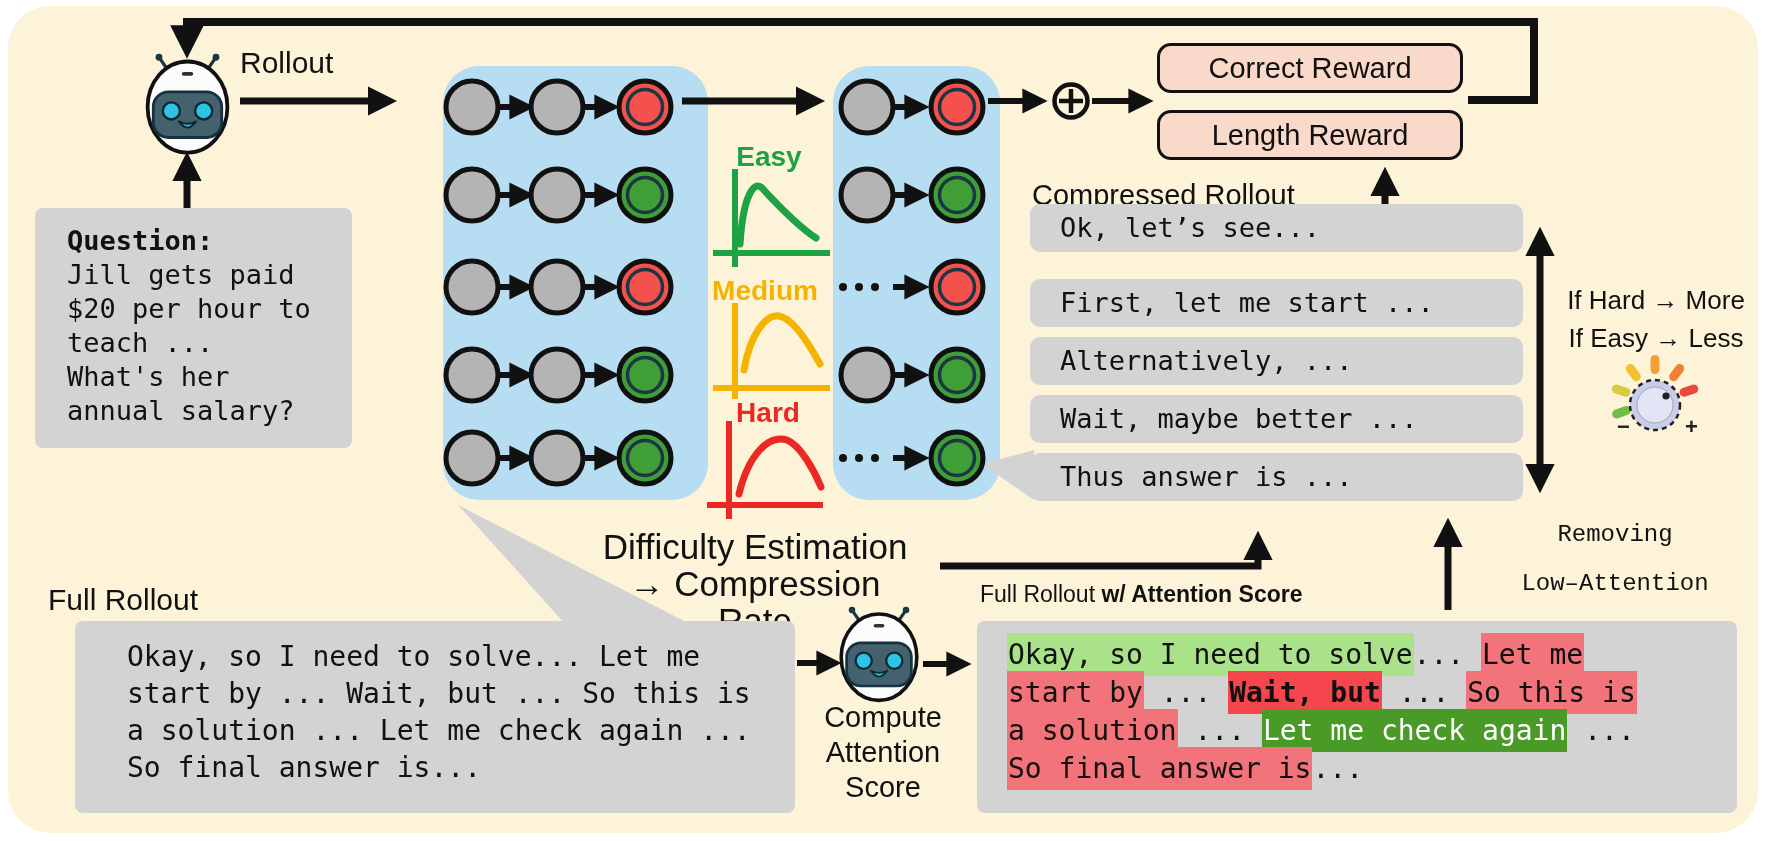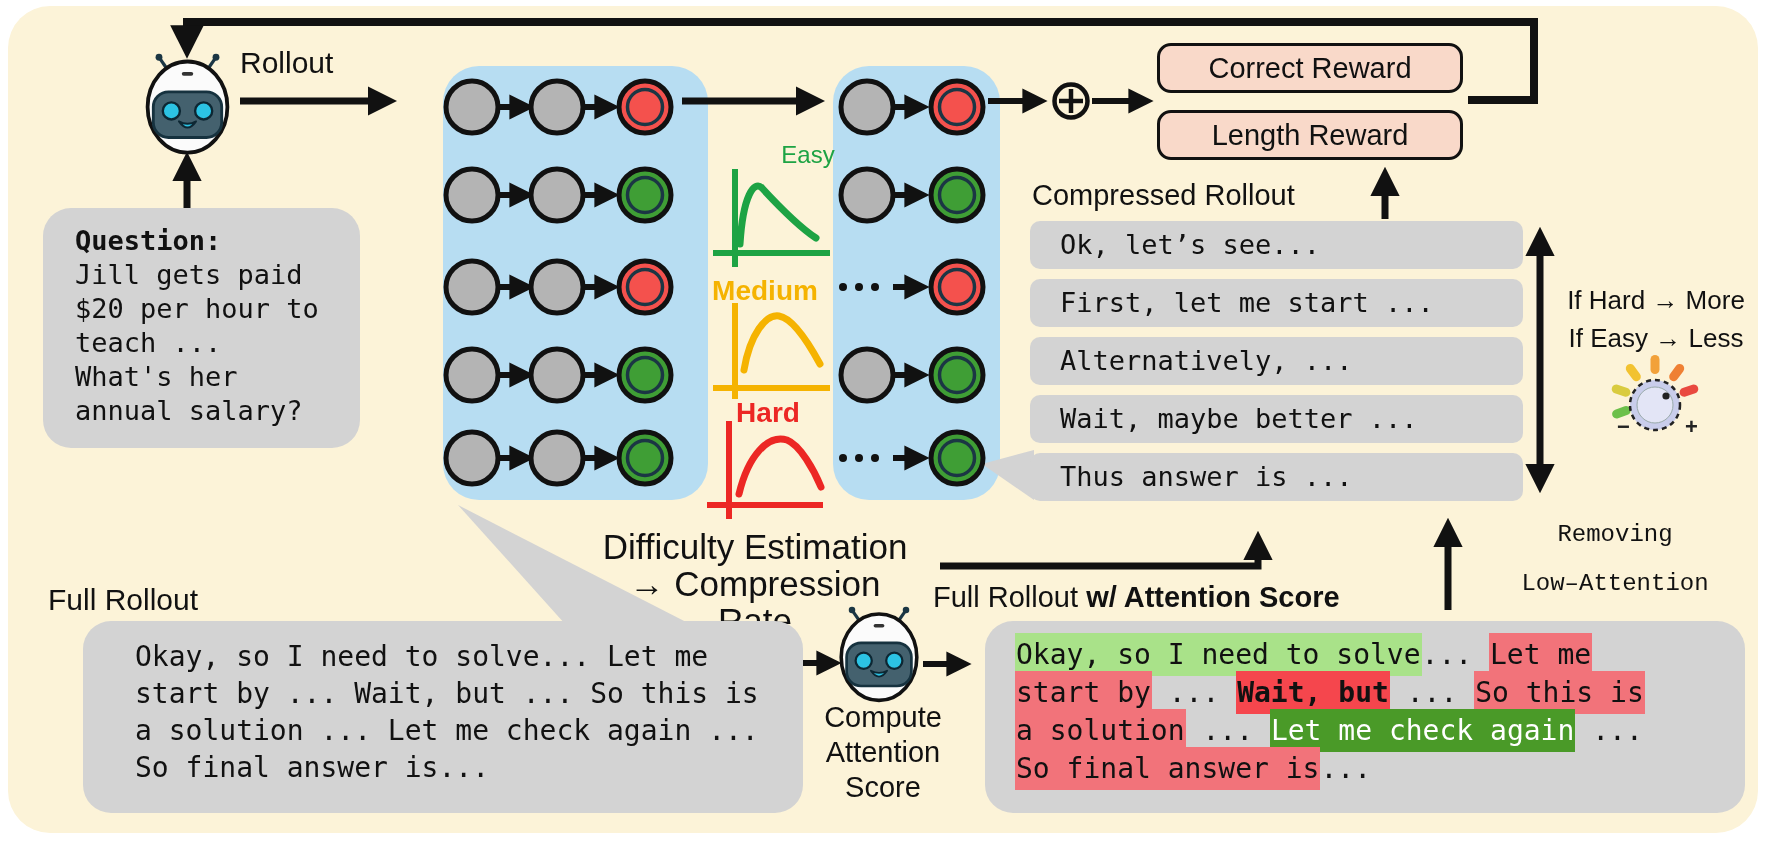--- a/index.html
+++ b/index.html
@@ -1,21 +1,21 @@
 <!DOCTYPE html>
 <html><head>
 <meta charset="utf-8">
 <style>
   html,body{margin:0;padding:0;background:#ffffff;}
   #stage{position:relative;width:1768px;height:841px;background:#ffffff;overflow:hidden;
          font-family:"Liberation Sans", sans-serif;color:#111;}
   .abs{position:absolute;}
   #panel{left:8px;top:6px;width:1750px;height:827px;background:var(--bg);border-radius:42px;}
   .bluebox{background:var(--panel_blue);border-radius:36px;}
-  .graybox{background:var(--panel_gray);border-radius:28px;margin-left:8px;}
+  .graybox{background:var(--panel_gray);border-radius:8px;}
   svg#overlay{position:absolute;left:0;top:0;pointer-events:none;}
   .sans-label{font-family:"Liberation Sans", sans-serif;}
   .mono{font-family:"DejaVu Sans Mono", monospace;}
   .pre{white-space:pre-line;}
   .center{text-align:center;}
   .curve{fill:none;stroke-width:7;stroke-linecap:round;}
   .axis{fill:none;stroke-width:6;stroke-linecap:square;}
   .curve-easy,.axis-easy{stroke:var(--easy);}
   .curve-medium,.axis-medium{stroke:var(--medium);}
   .curve-hard,.axis-hard{stroke:var(--hard);}
@@ -193,28 +193,28 @@
 
   <div class="abs graybox" style="left:35px;top:208px;width:317px;height:240px;box-sizing:border-box;padding:16px 0 0 32px;">
     <div class="mono" style="font-size:27px;font-weight:bold;line-height:34px;">Question:</div>
     <div class="mono pre" style="font-size:27px;line-height:34px;">Jill gets paid
 $20 per hour to
 teach ...
 What's her
 annual salary?</div>
   </div>
 
-  <div class="abs center lbl-easy" style="left:708px;top:141px;width:122px;font-size:24px;font-weight:400;margin-left:39px;">Easy</div>
+  <div class="abs center lbl-easy" style="left:708px;top:141px;width:122px;font-size:28px;font-weight:700;">Easy</div>
   <div class="abs center lbl-medium" style="left:690px;top:275px;width:150px;font-size:28px;font-weight:700;">Medium</div>
   <div class="abs center lbl-hard" style="left:708px;top:397px;width:120px;font-size:28px;font-weight:600;">Hard</div>
   <div class="abs center pre" style="left:600px;top:528px;width:310px;font-size:35px;line-height:37px;">Difficulty Estimation
 → Compression Rate</div>
 
   <div class="abs" style="left:1032px;top:179px;font-size:29px;">Compressed Rollout</div>
-  <div class="abs citem mono" style="top:221px;">Ok, let’s see...</div>
+  <div class="abs citem mono" style="top:204px;">Ok, let’s see...</div>
   <div class="abs citem mono" style="top:279px;">First, let me start ...</div>
   <div class="abs citem mono" style="top:337px;">Alternatively, ...</div>
   <div class="abs citem mono" style="top:395px;">Wait, maybe better ...</div>
   <div class="abs citem mono" style="top:453px;">Thus answer is ...</div>
 
   <div class="abs center" style="left:1556px;top:285px;width:200px;font-size:26px;">If Hard → More</div>
   <div class="abs center" style="left:1556px;top:323px;width:200px;font-size:26px;">If Easy → Less</div>
   <div class="abs center pre" style="left:1505px;top:510px;width:220px;font-size:24px;line-height:49px;font-family:Liberation Mono, monospace;">Removing
 Low–Attention
 Chunks</div>
@@ -224,21 +224,21 @@
     <div class="mono pre" style="font-size:28px;line-height:37px;">Okay, so I need to solve... Let me
 start by ... Wait, but ... So this is
 a solution ... Let me check again ...
 So final answer is...</div>
   </div>
 
   <div class="abs center pre" style="left:808px;top:700px;width:150px;font-size:29px;line-height:35px;">Compute
 Attention
 Score</div>
 
-  <div class="abs" style="left:933px;top:581px;width:480px;font-size:29px;">
+  <div class="abs" style="left:980px;top:581px;width:480px;font-size:23px;">
     <span>Full Rollout </span><span style="font-weight:bold;">w/ Attention Score</span>
   </div>
   <div class="abs graybox" style="left:977px;top:621px;width:760px;height:192px;box-sizing:border-box;padding:15px 0 0 30px;">
     <div class="mono attn-line" style="font-size:28px;line-height:38px;"><span class="hl hl-light_green">Okay, so I need to solve</span><span>... </span><span class="hl hl-salmon">Let me</span></div>
     <div class="mono attn-line" style="font-size:28px;line-height:38px;"><span class="hl hl-salmon">start by</span><span> ... </span><span class="hl hl-red">Wait, but</span><span> ... </span><span class="hl hl-salmon">So this is</span></div>
     <div class="mono attn-line" style="font-size:28px;line-height:38px;"><span class="hl hl-salmon">a solution</span><span> ... </span><span class="hl hl-dark_green">Let me check again</span><span> ...</span></div>
     <div class="mono attn-line" style="font-size:28px;line-height:38px;"><span class="hl hl-salmon">So final answer is</span><span>...</span></div>
   </div>
 </div>
 

